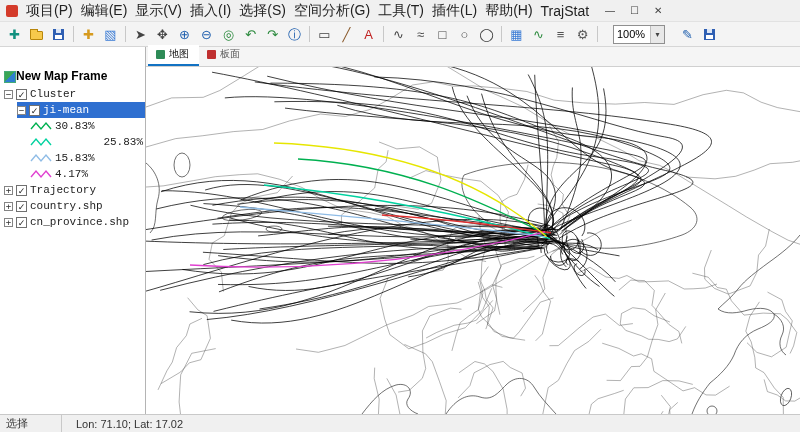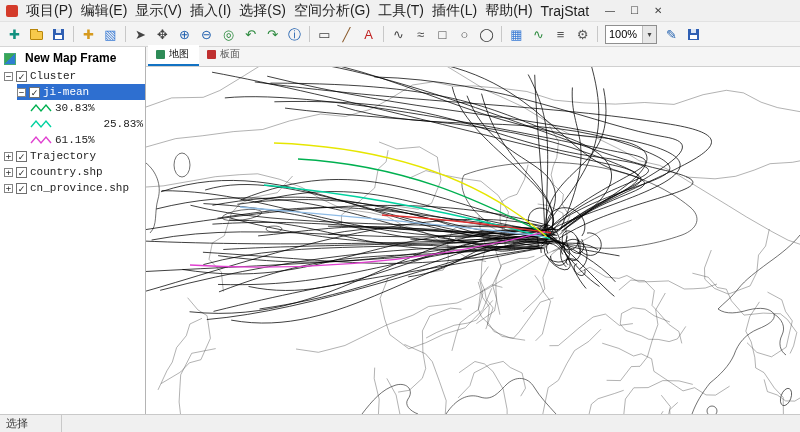--- a/index.html
+++ b/index.html
@@ -17,27 +17,27 @@
   
   .toolbar{height:25px;flex:0 0 25px;background:#f4f4f4;border-bottom:1px solid #d6d6d6;display:flex;align-items:center;padding:0 4px;gap:1px;}
   .tb-btn{width:21px;height:21px;border:1px solid transparent;background:transparent;display:flex;align-items:center;justify-content:center;padding:0;font-family:inherit;cursor:default;}
   .tb-glyph{font-size:13px;line-height:1;}
   .tb-sep{width:1px;height:16px;background:#c8c8c8;margin:0 3px;flex:0 0 1px;}
   .ic-folder{width:13px;height:9px;background:#f7c94b;border:1px solid #b8860b;border-radius:1px;position:relative;margin-top:2px;}
   .ic-folder::before{content:"";position:absolute;top:-3px;left:-1px;width:6px;height:2px;background:#f7c94b;border:1px solid #b8860b;border-bottom:none;}
   .ic-floppy{width:11px;height:11px;background:#2f5fb3;position:relative;}
   .ic-floppy::before{content:"";position:absolute;top:0;left:3px;width:5px;height:4px;background:#dce6f5;}
   .ic-floppy::after{content:"";position:absolute;bottom:1px;left:2px;width:7px;height:4px;background:#fff;}
-  .zoom-combo{display:flex;align-items:center;height:19px;border:1px solid #8f8f8f;background:#fff;margin:0 3px;}
+  .zoom-combo{display:flex;align-items:center;height:19px;border:1px solid #8f8f8f;background:#fff;margin:0 11px;}
   .zoom-input{width:36px;height:15px;border:none;outline:none;font-size:11px;padding:0 0 0 3px;font-family:inherit;}
   .zoom-drop{width:14px;height:17px;background:#e8e8e8;border-left:1px solid #bdbdbd;font-size:8px;display:flex;align-items:center;justify-content:center;color:#444;}
   
   .content{flex:1;display:flex;min-height:0;}
   .legend-panel{width:146px;flex:0 0 146px;background:#fff;border-right:1px solid #b4b4b4;overflow:hidden;font-size:11px;}
-  .frame-row{display:flex;align-items:flex-end;gap:9px;padding:4px 4px 3px 4px;}
+  .frame-row{display:flex;align-items:flex-end;gap:0;padding:4px 4px 3px 4px;margin-top:18px;}
   .map-frame-icon{width:12px;height:12px;border:1px solid #4a7;background:linear-gradient(135deg,#3aa655 50%,#2e7fd0 50%);flex:0 0 12px;}
   .frame-title{font-weight:bold;font-size:12px;color:#000;white-space:nowrap;}
   .tree-row{height:16px;display:flex;align-items:center;gap:3px;white-space:nowrap;cursor:default;padding-right:2px;}
   .tree-row.selected{background:#2e6fd0;color:#fff;}
   .expander{width:9px;height:9px;flex:0 0 9px;border:1px solid #848484;background:#fff;color:#333;font-size:9px;line-height:7px;text-align:center;font-family:"DejaVu Sans Mono",monospace;}
   .checkbox{width:11px;height:11px;flex:0 0 11px;border:1px solid #707070;background:#fff;color:#222;font-size:9px;line-height:10px;text-align:center;}
   .tree-label{font-size:11px;font-family:Liberation Mono, monospace;}
   .zigzag{display:flex;align-items:center;}
   
   .map-section{flex:1;display:flex;flex-direction:column;min-width:0;background:#fff;}
@@ -201,24 +201,32 @@
             <span class="zigzag">
               <svg width="22" height="10" viewBox="0 0 22 10">
                 <polyline points="1,8 6,2 11,8 16,2 21,8" fill="none" stroke="#00D2A0" stroke-width="1.4"></polyline>
               </svg>
             </span>
             <span class="tree-label">25.83%</span>
           </div>
           <div class="tree-row" style="margin-left: 30px;">
             <span class="zigzag">
               <svg width="22" height="10" viewBox="0 0 22 10">
+                <polyline points="1,8 6,2 11,8 16,2 21,8" fill="none" stroke="#8FBCE6" stroke-width="1.4"></polyline>
+              </svg>
+            </span>
+            <span class="tree-label">15.83%</span>
+          </div>
+          <div class="tree-row" style="margin-left: 30px;">
+            <span class="zigzag">
+              <svg width="22" height="10" viewBox="0 0 22 10">
                 <polyline points="1,8 6,2 11,8 16,2 21,8" fill="none" stroke="#E040D0" stroke-width="1.4"></polyline>
               </svg>
             </span>
-            <span class="tree-label">61.15%</span>
+            <span class="tree-label">4.17%</span>
           </div>
           <div class="tree-row" style="margin-left: 4px;">
             <span class="expander">+</span>
             <span class="checkbox">✓</span>
             <span class="tree-label">Trajectory</span>
           </div>
           <div class="tree-row" style="margin-left: 4px;">
             <span class="expander">+</span>
             <span class="checkbox">✓</span>
             <span class="tree-label">country.shp</span>
@@ -391,15 +399,16 @@
             <path d="M236,148C300,152 350,158 404.84749268647283,165.76727067213506" fill="none" stroke="#E03030" stroke-width="1.3"></path>
             <path d="M44,198C180,206 300,190 399.13742619473487,164.8709959848784" fill="none" stroke="#E040D0" stroke-width="1.3"></path>
             <path d="M128,76C238,80 330,108 400.4702908489853,169.57108861859888" fill="none" stroke="#E6E600" stroke-width="1.3"></path>
           </svg>
       </div>
     </main>
   </div>
 
   <div class="statusbar">
     <span class="status-mode">选择</span>
+    <span class="status-coords">Lon: 71.10; Lat: 17.02</span>
   </div>
 
 </div>
 
 </body></html>

